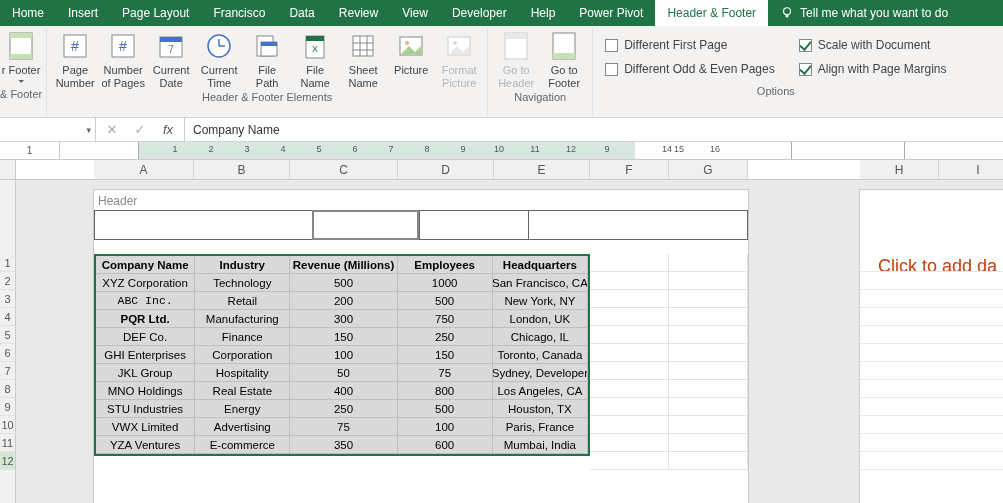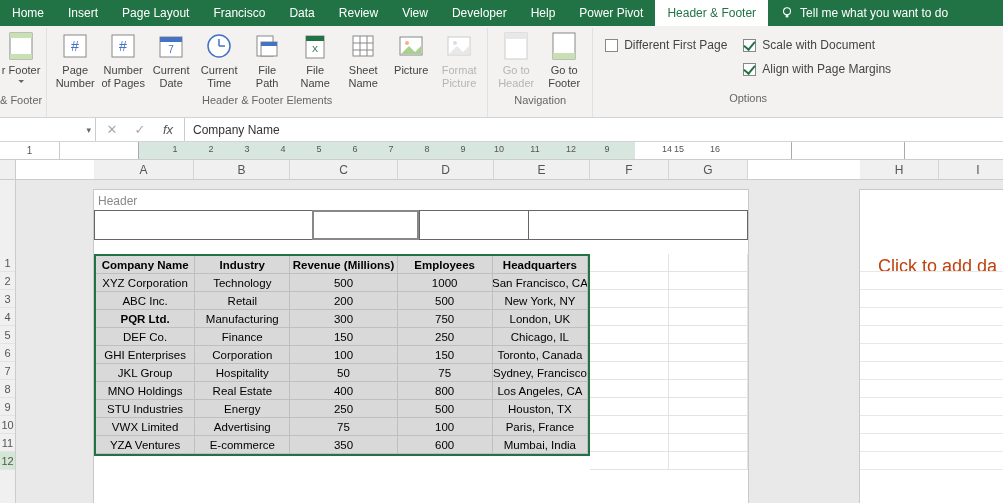--- a/index.html
+++ b/index.html
@@ -13,24 +13,24 @@
 .bulb-icon { width: 14px; height: 14px; }
 
 
 .ribbon { background: #f3f2f1; border-bottom: 1px solid #d4d4d4; height: 92px; display: flex; padding-top: 2px; }
 .group { display: flex; flex-direction: column; align-items: center; padding: 0 4px; border-right: 1px solid #e1e1e1; }
 .group-buttons { display: flex; flex: 1; align-items: flex-start; }
 .btn { display: flex; flex-direction: column; align-items: center; justify-content: flex-start; width: 48px; padding: 2px 0; cursor: pointer; font-size: 11px; color: #444; text-align: center; line-height: 1.15; }
 .btn.disabled { color: #b5b5b5; }
 .btn-icon { width: 32px; height: 32px; margin-bottom: 2px; display: flex; align-items: center; justify-content: center; }
 .btn-label { max-width: 50px; }
-.group-label { font-size: 11px; color: #666; padding-bottom: 11px; }
+.group-label { font-size: 11px; color: #666; padding-bottom: 18px; }
 
 .options-group { flex-direction: column; padding: 6px 12px 2px 12px; }
-.options-rows { flex:1; display:flex; gap:16px; }
+.options-rows { flex:1; display:flex; gap:24px; }
 .options-col { display:flex; flex-direction:column; gap:10px; justify-content:flex-start; padding-top:4px; }
 .checkline { display:flex; align-items:center; gap:6px; font-size:12px; color:#444; cursor:pointer; white-space:nowrap; }
 .chk { width:13px; height:13px; border:1px solid #888; background:#fff; position:relative; }
 .chk.checked::after { content:""; position:absolute; left:2px; top:-1px; width:5px; height:9px; border:solid #217346; border-width:0 2px 2px 0; transform:rotate(40deg); }
 
 
 .namebar { display:flex; align-items:center; height:24px; border-bottom:1px solid #d4d4d4; background:#fff; }
 .namebox { width:96px; border-right:1px solid #ccc; height:100%; display:flex; align-items:center; padding:0 4px; font-size:12px; color:#555; position:relative; }
 .namebox .dd { margin-left:auto; font-size:9px; color:#666; }
 .fx-area { display:flex; align-items:center; gap:12px; padding:0 8px; border-right:1px solid #ccc; height:100%; }
@@ -251,20 +251,24 @@
     </div>
     <div class="group-label">Navigation</div>
   </div>
 
   <div class="group options-group" style="border-right:none">
     <div class="options-rows">
       <div class="options-col">
         <div class="checkline">
           <span class="chk"></span>
           <span>Different First Page</span>
+        </div>
+        <div class="checkline">
+          <span class="chk"></span>
+          <span>Different Odd &amp; Even Pages</span>
         </div>
       </div>
       <div class="options-col">
         <div class="checkline">
           <span class="chk checked"></span>
           <span>Scale with Document</span>
         </div>
         <div class="checkline">
           <span class="chk checked"></span>
           <span>Align with Page Margins</span>
@@ -369,21 +373,21 @@
               <div class="cell" style="width: 96px;">Headquarters</div>
             </div>
             <div class="row">
               <div class="cell" style="width: 100px;">XYZ Corporation</div>
               <div class="cell" style="width: 96px;">Technology</div>
               <div class="cell" style="width: 108px;">500</div>
               <div class="cell" style="width: 96px;">1000</div>
               <div class="cell" style="width: 96px;">San Francisco, CA</div>
             </div>
             <div class="row">
-              <div class="cell" style="width: 100px;">ABC Inc.</div>
+              <div class="cell" style="width: 100px; font-family: Liberation Mono, monospace;">ABC Inc.</div>
               <div class="cell" style="width: 96px;">Retail</div>
               <div class="cell" style="width: 108px;">200</div>
               <div class="cell" style="width: 96px;">500</div>
               <div class="cell" style="width: 96px;">New York, NY</div>
             </div>
             <div class="row">
               <div class="cell" style="width: 100px; font-weight: bold;">PQR Ltd.</div>
               <div class="cell" style="width: 96px;">Manufacturing</div>
               <div class="cell" style="width: 108px;">300</div>
               <div class="cell" style="width: 96px;">750</div>
@@ -401,21 +405,21 @@
               <div class="cell" style="width: 96px;">Corporation</div>
               <div class="cell" style="width: 108px;">100</div>
               <div class="cell" style="width: 96px;">150</div>
               <div class="cell" style="width: 96px;">Toronto, Canada</div>
             </div>
             <div class="row">
               <div class="cell" style="width: 100px;">JKL Group</div>
               <div class="cell" style="width: 96px;">Hospitality</div>
               <div class="cell" style="width: 108px;">50</div>
               <div class="cell" style="width: 96px;">75</div>
-              <div class="cell" style="width: 96px;">Sydney, Francisco</div>
+              <div class="cell" style="width: 96px;">Sydney, Developer</div>
             </div>
             <div class="row">
               <div class="cell" style="width: 100px;">MNO Holdings</div>
               <div class="cell" style="width: 96px;">Real Estate</div>
               <div class="cell" style="width: 108px;">400</div>
               <div class="cell" style="width: 96px;">800</div>
               <div class="cell" style="width: 96px;">Los Angeles, CA</div>
             </div>
             <div class="row">
               <div class="cell" style="width: 100px; text-align: center;">STU Industries</div>

